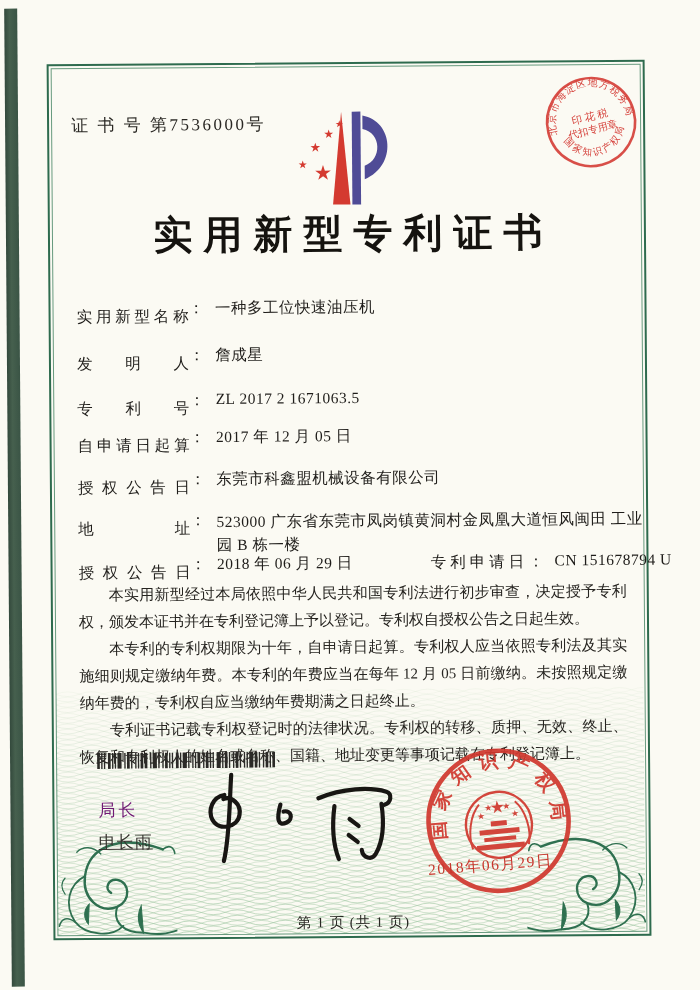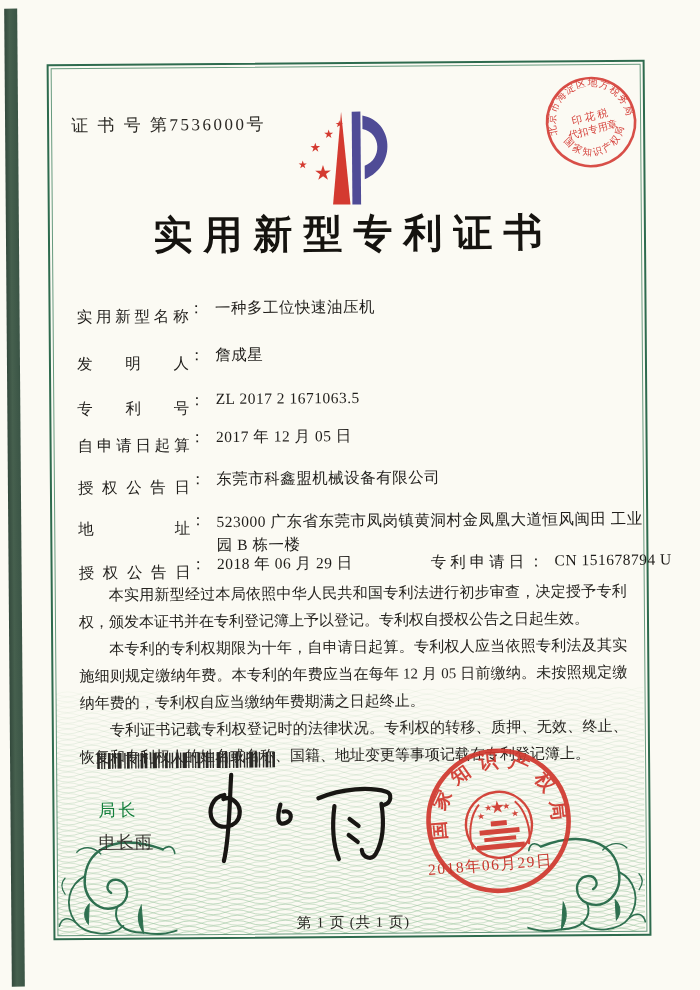--- a/index.html
+++ b/index.html
@@ -34,21 +34,21 @@
   .fvalue.wrap{white-space:normal;width:442px;line-height:23px;}
   .row.grant .cell2{margin-left:74px;}
   
   .body-text{position:absolute;left:78px;top:580px;width:548px;
     font-size:15px;line-height:27px;text-align:justify;color:#262420;}
   .body-text p{margin:0;text-indent:2em;}
   
   .barcode{position:absolute;left:95px;top:751px;width:178px;height:16px;}
   
   .director-title{position:absolute;left:96px;top:797px;font-size:17px;
-    font-family:"Liberation Sans","DejaVu Sans",sans-serif;color:#15803d;letter-spacing:3px;}
+    font-family:"Liberation Sans","DejaVu Sans",sans-serif;color:#701a75;letter-spacing:3px;}
   .director-name{position:absolute;left:96px;top:829px;font-size:17px;
     font-family:"Liberation Sans","DejaVu Sans",sans-serif;color:#35332e;letter-spacing:1px;text-decoration:underline;}
   .signature{position:absolute;left:182px;top:762px;width:222px;height:108px;}
   
   .office-stamp{position:absolute;left:416px;top:742px;width:160px;height:160px;transform:rotate(-5deg);}
   .stamp-date{position:absolute;left:425px;top:855px;width:160px;font-size:15.5px;color:#c8362c;
     letter-spacing:1.5px;transform:rotate(-4deg);white-space:nowrap;}
   
   .tax-stamp{position:absolute;left:544px;top:74px;width:100px;height:100px;transform:rotate(-14deg);}
   

